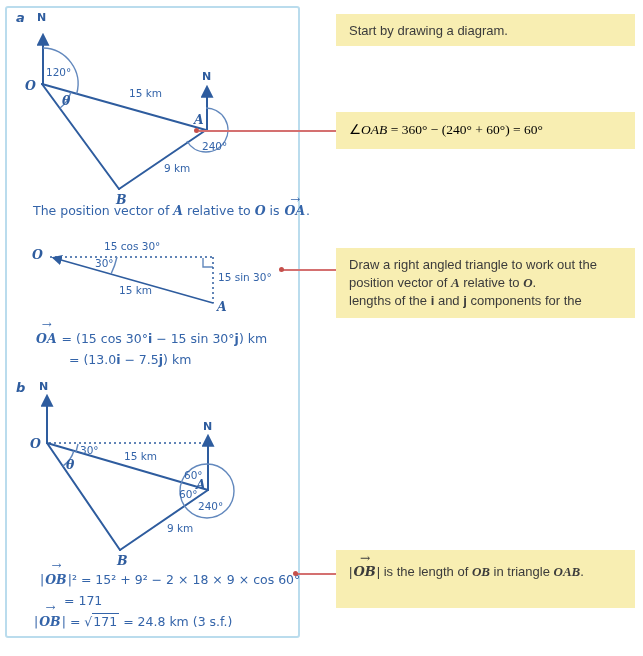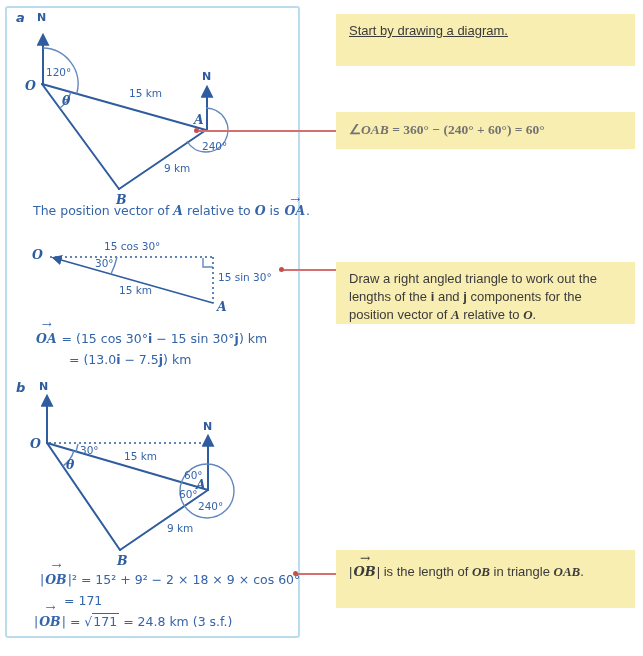--- a/index.html
+++ b/index.html
@@ -27,21 +27,21 @@
   .vec { position:relative; display:inline-block; font-family:"DejaVu Serif", serif; font-style:italic; font-weight:bold; padding:0 1px; }
   .vec-arrow { position:absolute; top:-0.72em; left:0; width:100%; text-align:center;
                font-style:normal; font-weight:normal; font-size:0.95em; letter-spacing:-1px; line-height:1; }
   .sqrt-val { border-top:1.4px solid currentColor; padding:0 2px 0 1px; }
 
   .formula-line { line-height:21px; white-space:nowrap; }
 
   
   .callout { position:absolute; left:336px; width:299px; background:#f8eeb2; color:#3b3b3b;
              font-size:13px; padding:8px 13px; line-height:18px; }
-  .c2math { font-family:"Liberation Serif", serif; font-weight:bold; font-size:13.5px; color:#737373; }
+  .c2math { font-family:"Liberation Serif", serif; font-weight:normal; font-size:13.5px; color:#000000; }
   .c2math .it { font-style:italic; }
   .ser-it { font-family:"Liberation Serif", serif; font-style:italic; font-weight:bold; }
 
   
   .connector { position:absolute; height:1.5px; background:#d47070; }
   .connector-dot { position:absolute; width:5px; height:5px; border-radius:50%; background:#c5504b; }
 </style>
 </head>
 <body>
 
@@ -145,32 +145,32 @@
 
   <div class="connector" style="left:199px; top:130px; width:137px;"></div>
   <div class="connector-dot" style="left:194px; top:128px;"></div>
 
   <div class="connector" style="left:283px; top:269px; width:53px;"></div>
   <div class="connector-dot" style="left:279px; top:267px;"></div>
 
   <div class="connector" style="left:297px; top:573px; width:39px;"></div>
   <div class="connector-dot" style="left:293px; top:571px;"></div>
 
-  <div class="callout" style="top:14px; height:52px;text-decoration:underline;">
+  <div class="callout" style="top:14px; height:32px;">
     <span>Start by drawing a diagram.</span>
   </div>
 
   <div class="callout" style="top:112px; height:37px; padding-top:9px;">
     <span class="c2math"><span>∠</span><span class="it">OAB</span><span> = 360° − (240° + 60°) = 60°</span></span>
   </div>
 
-  <div class="callout" style="top:262px; height:62px;">
+  <div class="callout" style="top:248px; height:70px;">
     <div><span>Draw a right angled triangle to work out the</span></div>
+    <div><span>position vector of </span><span class="ser-it">A</span><span> relative to </span><span class="ser-it">O</span><span>.</span></div>
     <div><span>lengths of the </span><span class="bvec">i</span><span> and </span><span class="bvec">j</span><span> components for the</span></div>
-    <div><span>position vector of </span><span class="ser-it">A</span><span> relative to </span><span class="ser-it">O</span><span>.</span></div>
   </div>
 
   <div class="callout" style="top:550px; height:58px; padding-top:11px; line-height:22px;">
     <div>
       <span>|</span><span class="vec"><span class="vec-arrow">→</span><span>OB</span></span><span>|</span><span> is the length of </span><span class="ser-it">OB</span><span> in triangle </span><span class="ser-it">OAB</span><span>.</span>
     </div>
   </div>
 
 </div>
 

